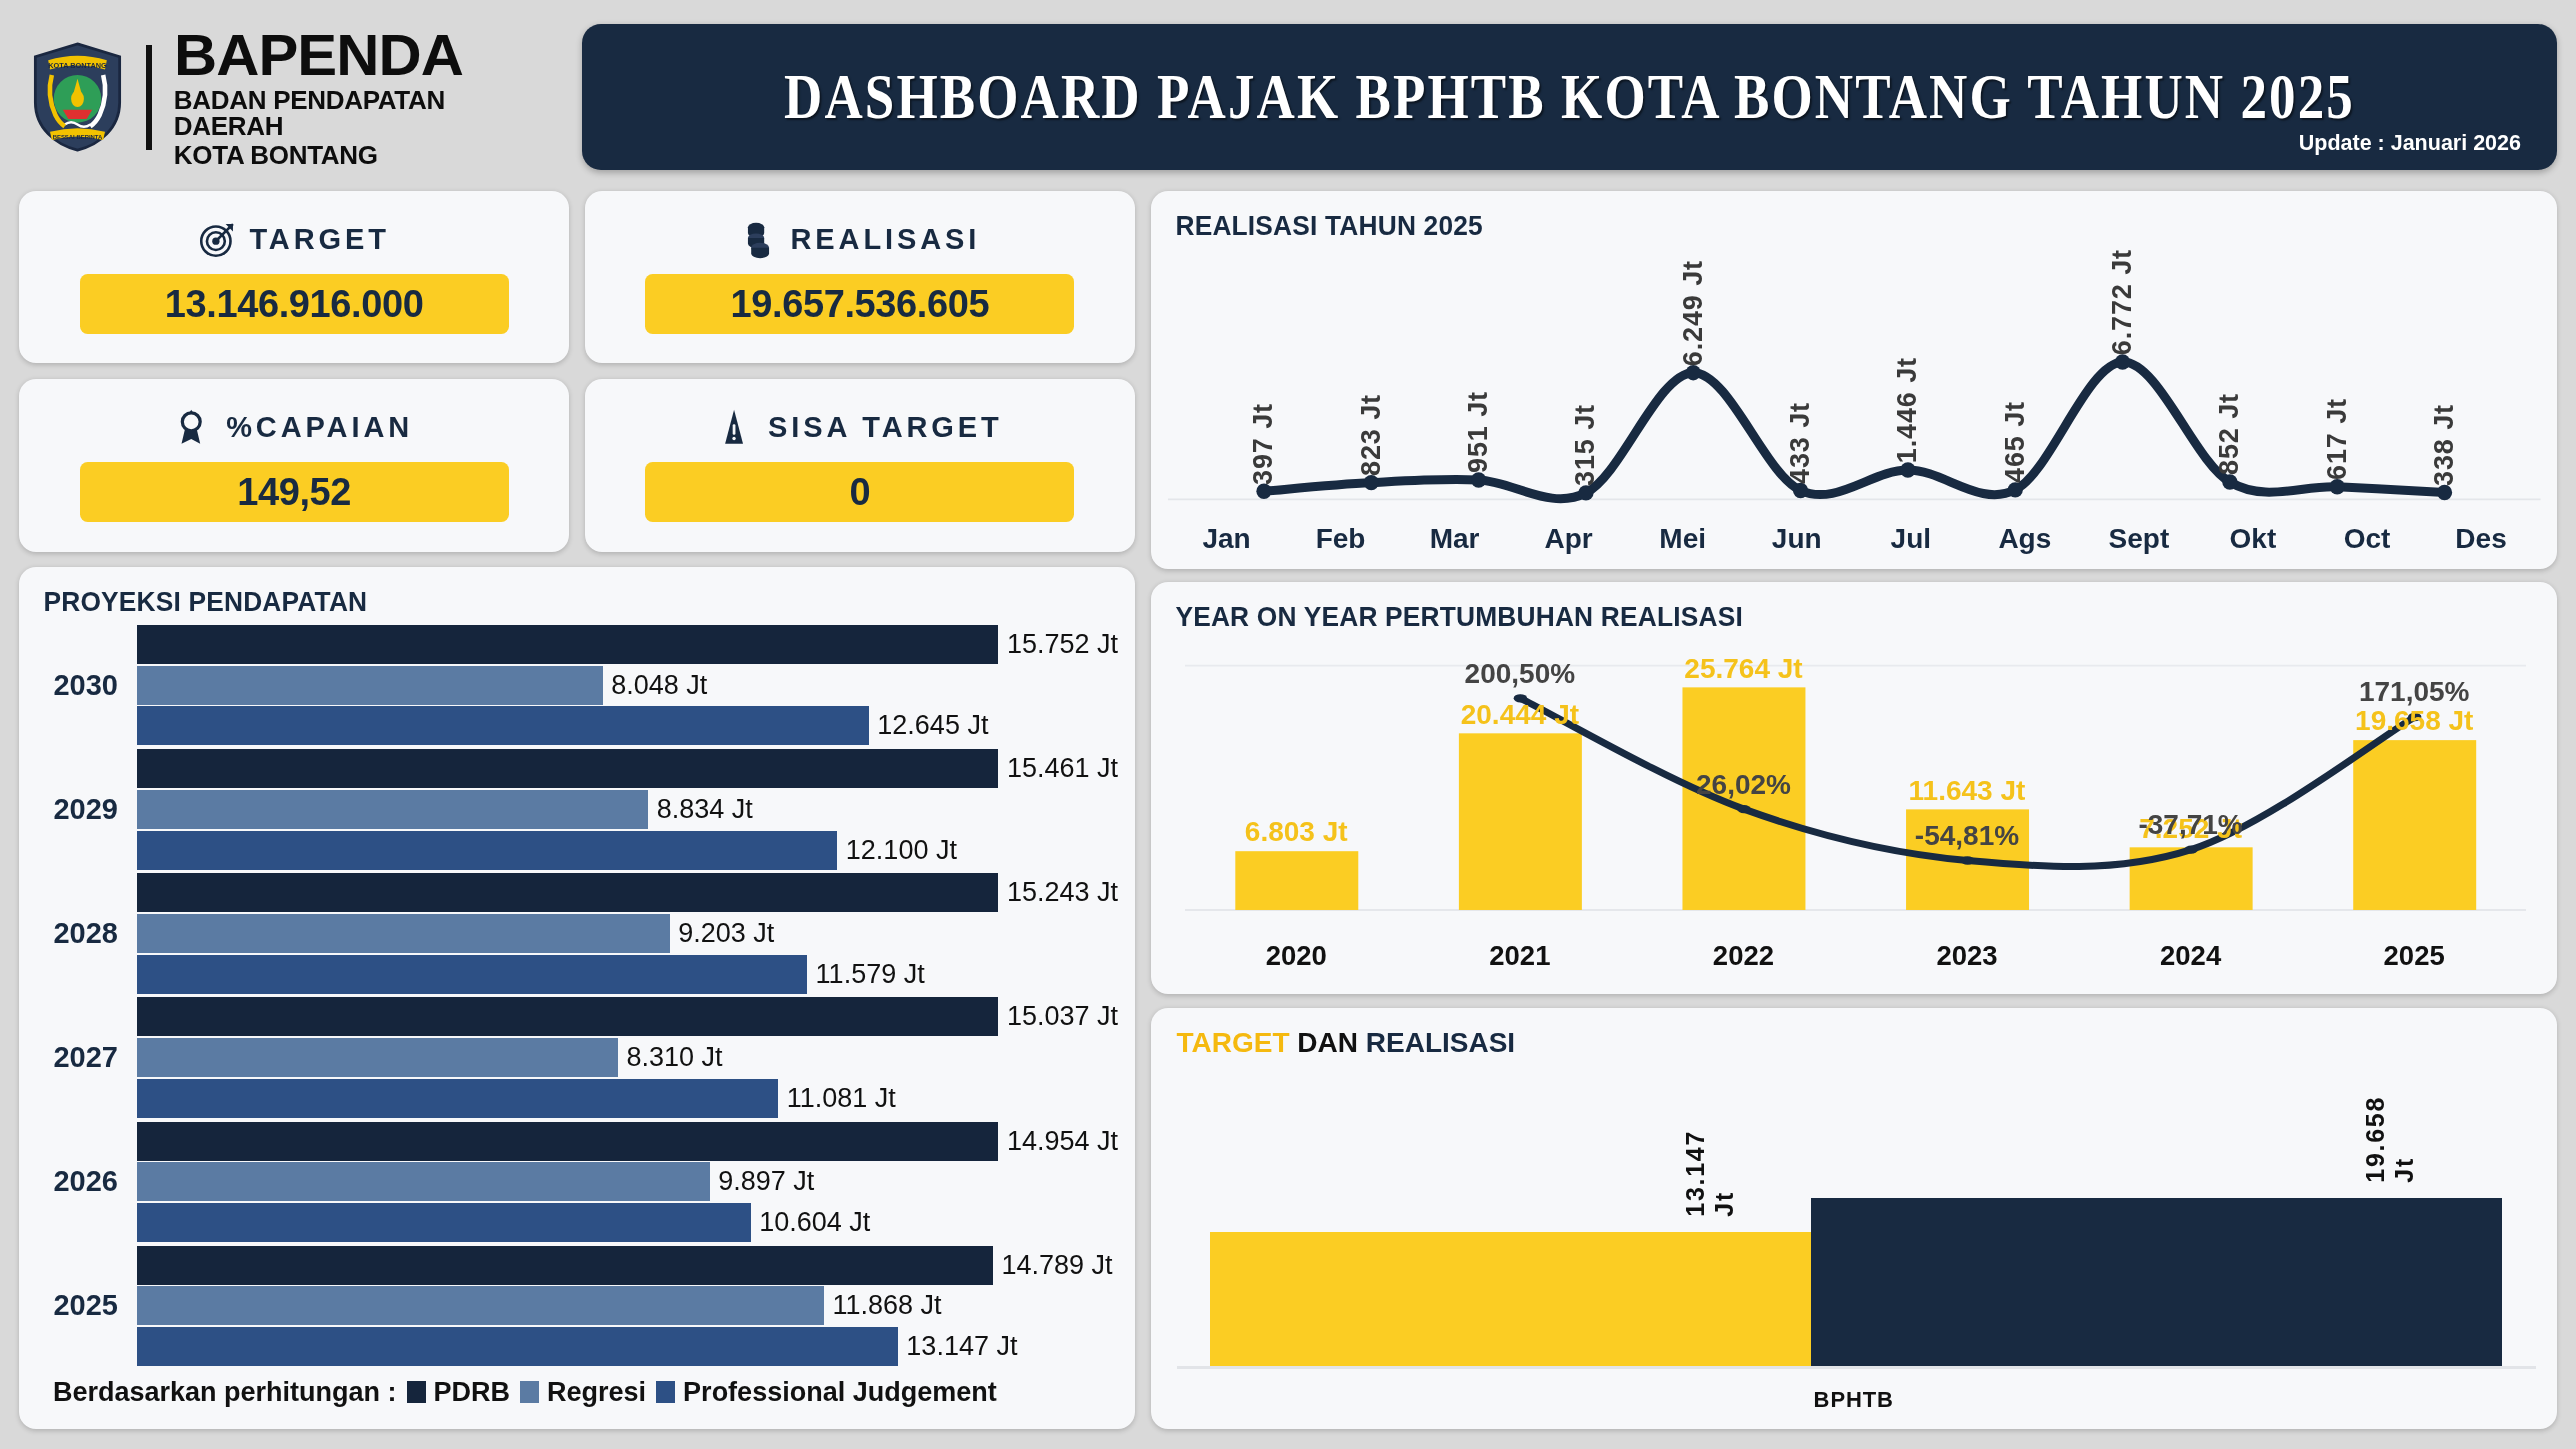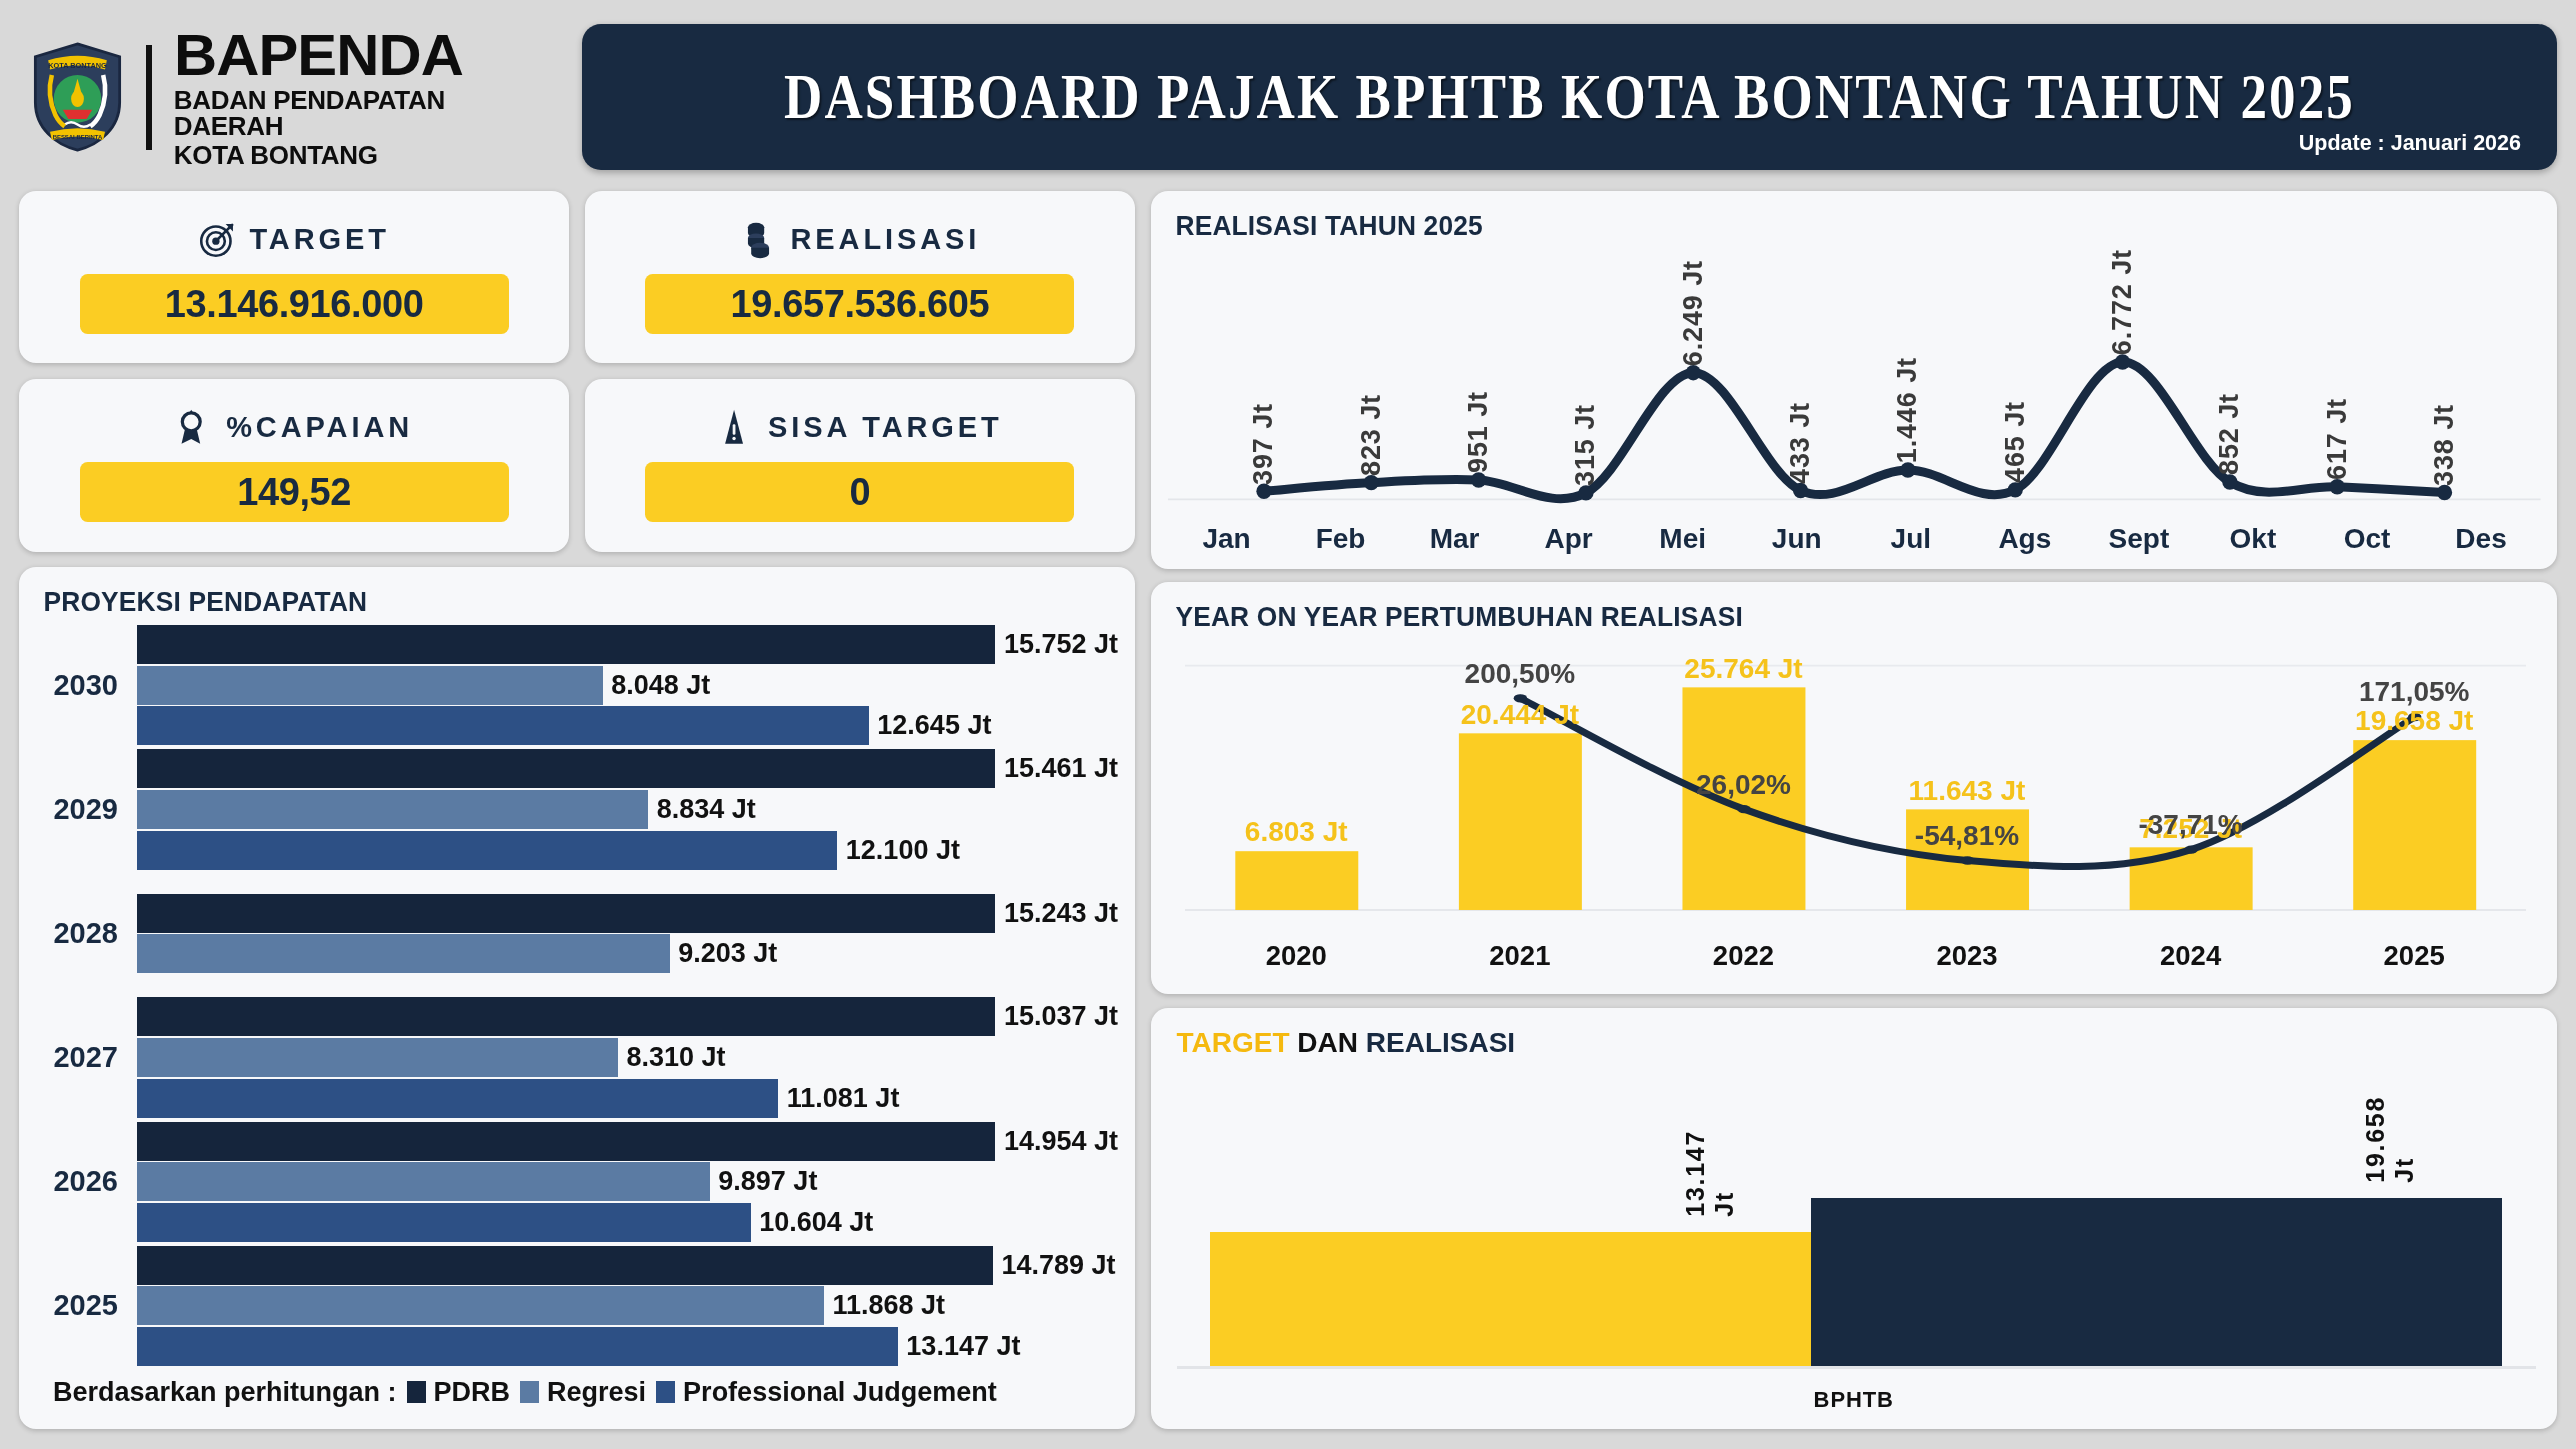--- a/index.html
+++ b/index.html
@@ -81,21 +81,21 @@
   .proj-body { flex: 1; position: relative; padding: 5.2px 17px 0 17px; }
   .proj-group { display: flex; align-items: center; height: 16.66%; }
   .proj-year {
     width: 101px; text-align: right; padding-right: 19px;
     font-size: 29px; font-weight: 700; color: #182a41;
   }
   .proj-bars { flex: 1; display: flex; flex-direction: column; gap: 1.7px; }
   .proj-row { display: flex; align-items: center; height: 39px; }
   .proj-bar { height: 100%; }
   .proj-val {
-    font-size: 27px; font-weight: 700; color: #111; margin-left: 8.6px; white-space: nowrap;
+    font-size: 27px; font-weight: 400; color: #111; margin-left: 8.6px; white-space: nowrap;
   }
   .proj-legend {
     display: flex; align-items: center; gap: 10.3px;
     padding: 8.6px 0 20.6px 34px; font-size: 27px; font-weight: 700; color: #111;
   }
   .lg-swatch { width: 19px; height: 22px; display: inline-block; }
   .lg-item { display: flex; align-items: center; gap: 7.7px; }
 
   
   .line-card { height: 378px; }
@@ -295,20 +295,24 @@
               <div class="proj-year">2028</div>
               <div class="proj-bars">
                 <div class="proj-row">
                   <div class="proj-bar" style="background: rgb(21, 37, 60); width: 89.92%;"></div>
                   <span class="proj-val">15.243 Jt</span>
                 </div>
                 <div class="proj-row">
                   <div class="proj-bar" style="background: rgb(91, 123, 163); width: 54.29%;"></div>
                   <span class="proj-val">9.203 Jt</span>
                 </div>
+                <div class="proj-row">
+                  <div class="proj-bar" style="background: rgb(45, 80, 133); width: 68.3%;"></div>
+                  <span class="proj-val">11.579 Jt</span>
+                </div>
               </div>
             </div>
             <div class="proj-group">
               <div class="proj-year">2027</div>
               <div class="proj-bars">
                 <div class="proj-row">
                   <div class="proj-bar" style="background: rgb(21, 37, 60); width: 88.7%;"></div>
                   <span class="proj-val">15.037 Jt</span>
                 </div>
                 <div class="proj-row">

